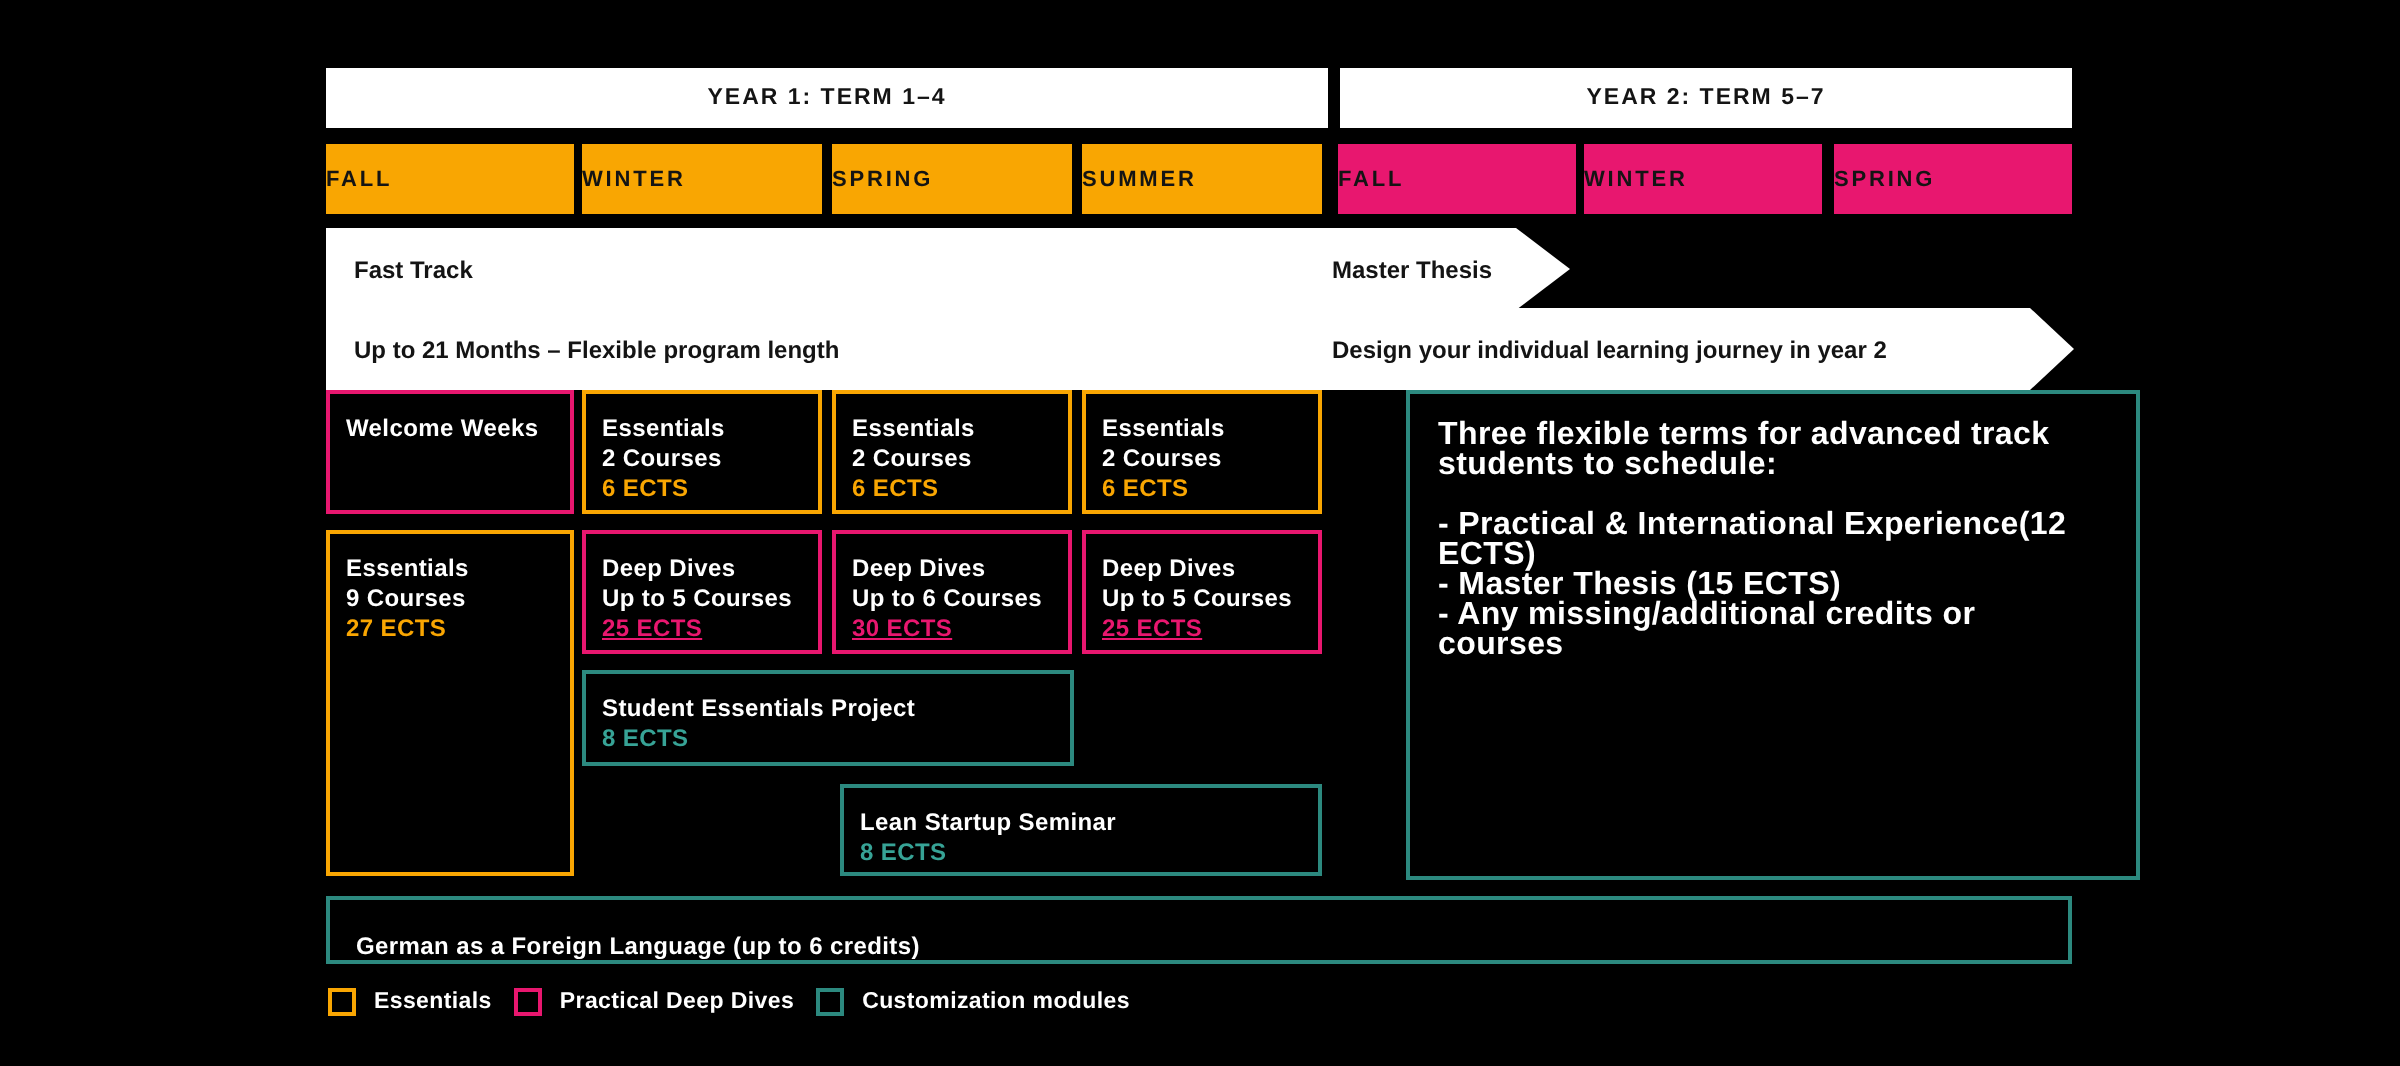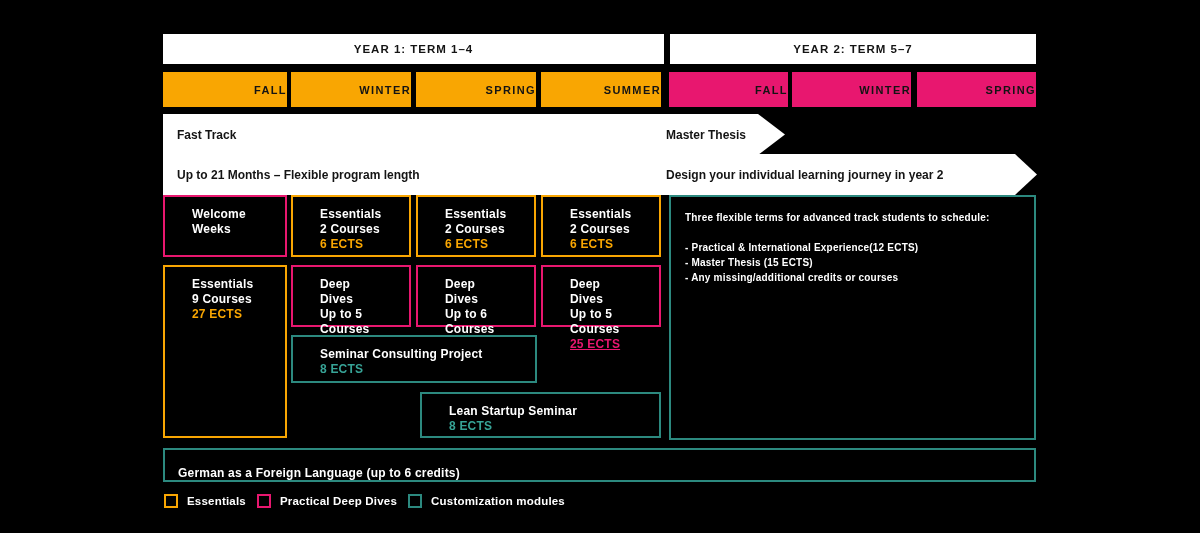--- a/index.html
+++ b/index.html
@@ -8,41 +8,41 @@
   }
   html,body{margin:0;padding:0;background:var(--bg);}
   .stage{position:relative;width:1200px;height:533px;background:var(--bg);overflow:hidden;
          font-family:"Liberation Sans","DejaVu Sans",sans-serif;font-weight:700;}
   .abs{position:absolute;box-sizing:border-box;}
 
   
   .year-hdr{background:var(--white);color:var(--dark_text);display:flex;align-items:center;
             justify-content:center;font-size:11.5px;letter-spacing:1px;top:34px;height:30px;}
   
-  .term{top:72px;height:35px;display:flex;align-items:center;justify-content:flex-end;
+  .term{top:72px;height:35px;display:flex;align-items:center;justify-content:flex-start;
         font-size:11px;letter-spacing:1.4px;color:var(--dark_text);}
   .term.t-orange{background:var(--orange);}
   .term.t-pink{background:var(--pink);}
 
   
   .arrow{background:var(--white);color:var(--dark_text);height:41px;font-size:12px;}
   .arrow .atext{position:absolute;top:0;height:100%;display:flex;align-items:center;white-space:nowrap;}
   .arrow1{clip-path:polygon(0 0, calc(100% - 27px) 0, 100% 50%, calc(100% - 27px) 100%, 0 100%);}
   .arrow2{clip-path:polygon(0 0, calc(100% - 22px) 0, 100% 50%, calc(100% - 22px) 100%, 0 100%);}
 
   
   .module{border:2px solid;background:var(--bg);color:var(--white);font-size:12px;
-          line-height:15px;padding:10px 27px;letter-spacing:.2px;}
+          line-height:15px;padding:10px 8px;letter-spacing:.2px;}
   .module.b-orange{border-color:var(--orange);} .module.b-orange .ects{color:var(--orange);}
   .module.b-pink{border-color:var(--pink);}     .module.b-pink .ects{color:var(--pink);text-decoration:underline;}
   .module.b-teal{border-color:var(--teal);}     .module.b-teal .ects{color:var(--teal_bright);}
 
   
-  .flexbox{border:2px solid var(--teal);color:var(--white);font-size:10px;line-height:15px;
-           padding:13px 14px;letter-spacing:.2px;}
+  .flexbox{border:2px solid var(--teal);color:var(--white);font-size:16px;line-height:15px;
+           padding:13px 14px;letter-spacing:.2px;margin-left:34px;}
   .flexbox .title{margin-bottom:15px;}
 
   
   .german{border:2px solid var(--teal);color:var(--white);display:flex;align-items:flex-end;
           font-size:12px;padding-left:13px;letter-spacing:.2px;}
 
   
   .legend{display:flex;align-items:center;gap:11px;}
   .legend-item{display:flex;align-items:center;}
   .swatch{width:10px;height:10px;border:2px solid;margin-right:9px;display:inline-block;}
@@ -128,21 +128,21 @@
     <div>Up to 6 Courses</div>
     <div class="ects">30 ECTS</div>
   </div>
   <div class="abs module b-pink" style="left:541px;top:265px;width:120px;height:62px;">
     <div>Deep Dives</div>
     <div>Up to 5 Courses</div>
     <div class="ects">25 ECTS</div>
   </div>
 
   <div class="abs module b-teal" style="left:291px;top:335px;width:246px;height:48px;">
-    <div>Seminar Consulting Project</div>
+    <div>Student Essentials Project</div>
     <div class="ects">8 ECTS</div>
   </div>
   <div class="abs module b-teal" style="left:420px;top:392px;width:241px;height:46px;">
     <div>Lean Startup Seminar</div>
     <div class="ects">8 ECTS</div>
   </div>
 
   <div class="abs flexbox" style="left:669px;top:195px;width:367px;height:245px;">
     <div class="title">Three flexible terms for advanced track students to schedule:</div>
     <div>- Practical &amp; International Experience(12 ECTS)</div>

